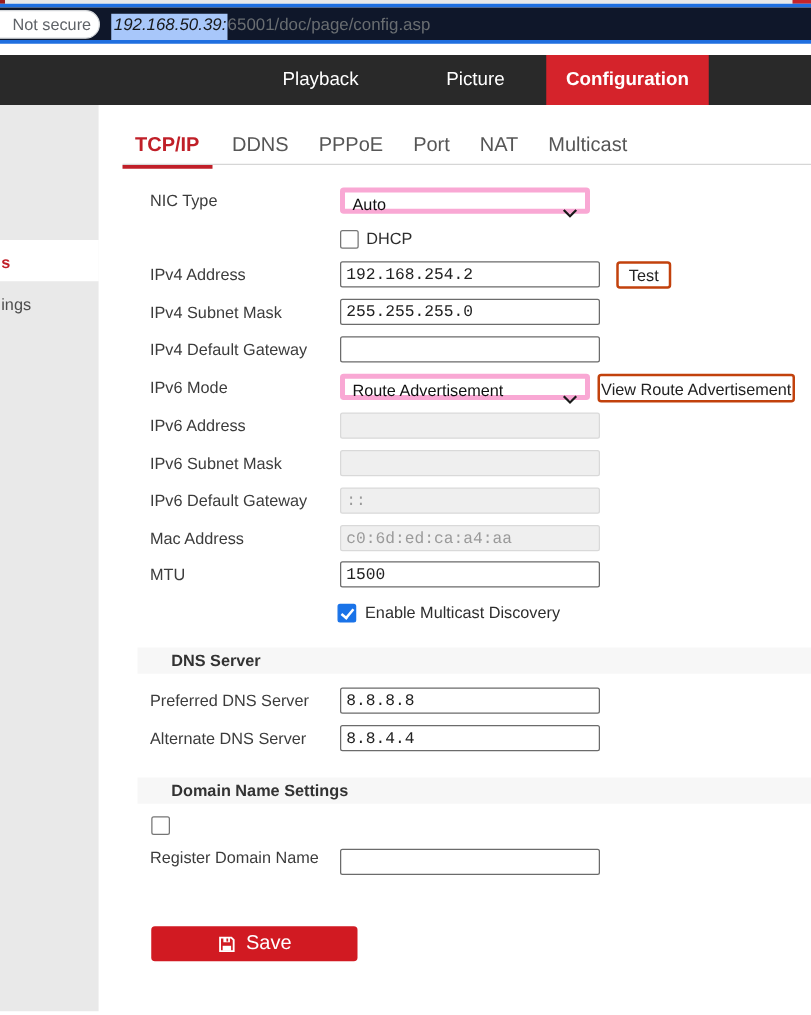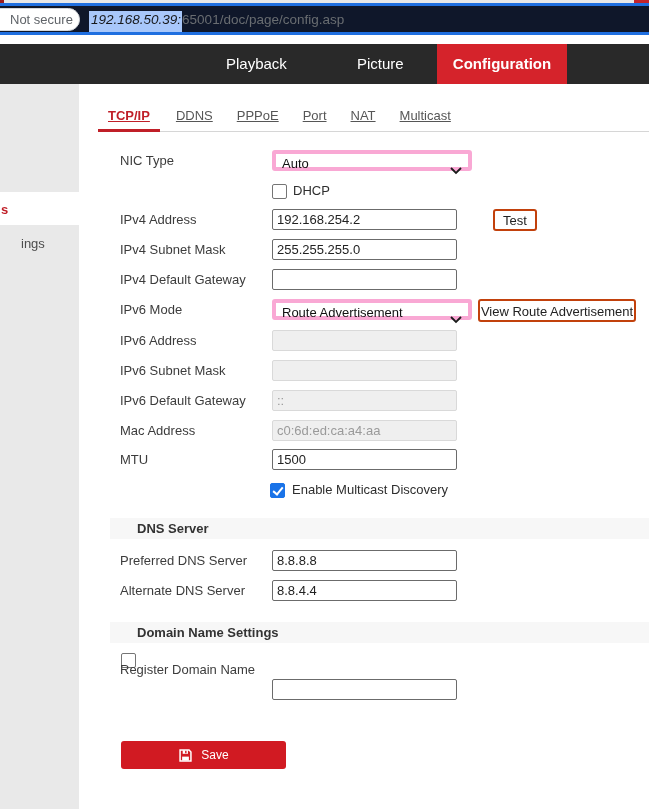--- a/index.html
+++ b/index.html
@@ -23,49 +23,49 @@
   
   .navbar{position:absolute;left:0;top:44px;width:649px;height:40px;background:#292929;}
   .nav-item{position:absolute;top:0;height:40px;line-height:40px;color:#fff;font-size:15px;cursor:pointer;white-space:nowrap;}
   #nav-live{left:97px;} #nav-playback{left:226px;} #nav-picture{left:357px;}
   .nav-active{position:absolute;left:437px;top:0;width:130px;height:40px;background:#d5232b;
     color:#fff;font-weight:bold;text-align:center;line-height:40px;font-size:15px;cursor:pointer;}
   
   .sidebar{position:absolute;left:0;top:84px;width:79px;height:725px;background:#e9e9e9;}
   .side-sel{position:absolute;left:0;top:108px;width:79px;height:33px;background:#fff;cursor:pointer;}
   .side-sel span{position:absolute;left:1px;top:10px;color:#c01f28;font-weight:bold;font-size:13px;}
-  .side-item{position:absolute;left:1px;top:152px;font-size:13px;color:#4d4d4d;cursor:pointer;margin-left:20px;}
+  .side-item{position:absolute;left:1px;top:152px;font-size:13px;color:#4d4d4d;cursor:pointer;}
   
   .content{position:absolute;left:79px;top:84px;width:570px;height:728px;background:#fff;}
   .tabs{position:absolute;left:19px;top:20px;right:0;height:27px;border-bottom:1px solid #d6d6d6;white-space:nowrap;}
-  .tab{display:inline-block;font-size:13px;color:#565656;padding:4px 8px 8px;margin-right:8px;cursor:pointer;text-decoration:underline;}
+  .tab{display:inline-block;font-size:16px;color:#565656;padding:4px 8px 8px;margin-right:8px;cursor:pointer;}
   .tab.active{color:#c01f28;font-weight:bold;border-bottom:3px solid #c01f28;padding:4px 10px 6px;margin-left:0;}
   
   .flabel{position:absolute;left:41px;font-size:13px;color:#3c3c3c;white-space:nowrap;}
-  .finput{position:absolute;left:193px;width:185px;height:21px;box-sizing:border-box;
+  .finput{position:absolute;left:193px;width:208px;height:21px;box-sizing:border-box;
     border:1px solid #6b6b6b;border-radius:2px;font-size:13px;color:#222;padding:0 4px;background:#fff;
-    font-family:Liberation Sans, sans-serif;outline:none;}
+    font-family:Liberation Mono, monospace;outline:none;}
   .finput:disabled{background:#efefef;border-color:#d9d9d9;color:#9a9a9a;}
   .fselect{position:absolute;left:193px;width:200px;height:21px;box-sizing:border-box;
     border:4px solid #f9a8d4;border-radius:3px;background:#fff;font-size:13px;color:#111;
     line-height:19px;padding-left:6px;cursor:pointer;}
   .fselect .chev{position:absolute;right:6px;top:7px;}
   .btn{position:absolute;background:#fff;border:2px solid #c2410c;border-radius:3px;
     font-size:13px;color:#222;text-align:center;cursor:pointer;box-sizing:border-box;white-space:nowrap;}
   #btn-test{left:414px;top:125px;width:44px;height:22px;line-height:20px;}
   #btn-view{left:399px;top:215px;width:158px;height:23px;line-height:21px;}
   .cb{position:absolute;width:13px;height:13px;border:1px solid #757575;border-radius:2px;background:#fff;cursor:pointer;box-sizing:content-box;}
   .cb.checked{background:#1a73e8;border-color:#1a73e8;}
   .cb.checked::after{content:'';position:absolute;left:4px;top:1px;width:4px;height:8px;
     border:solid #fff;border-width:0 2px 2px 0;transform:rotate(40deg);}
   .cblabel{position:absolute;font-size:13px;color:#2e2e2e;white-space:nowrap;}
   .band{position:absolute;left:31px;right:0;height:21px;background:#f7f7f7;
     font-weight:bold;font-size:13px;color:#333;line-height:21px;padding-left:27px;}
   .savebtn{position:absolute;left:42px;top:657px;width:165px;height:28px;background:#d11a22;
-    border:none;border-radius:3px;color:#fff;font-size:12px;cursor:pointer;
+    border:none;border-radius:3px;color:#fff;font-size:16px;cursor:pointer;
     display:flex;align-items:center;justify-content:center;gap:8px;font-family:"Liberation Sans", sans-serif;}
 </style>
 </head>
 <body>
 
 <div class="topstrip">
   <div class="red-left"></div>
   <div class="red-right"></div>
 </div>
 <div class="blueline" id="bl1"></div>
@@ -156,21 +156,21 @@
   <div class="flabel" style="top:469px">Preferred DNS Server</div>
   <input class="finput" style="top: 466px;" value="8.8.8.8">
 
   <div class="flabel" style="top:499px">Alternate DNS Server</div>
   <input class="finput" style="top: 496px;" value="8.8.4.4">
 
   <div class="band" style="top:538px">Domain Name Settings</div>
 
   <div class="cb" style="left:42px;top:569px"></div>
 
-  <div class="flabel" style="top:578px">Register Domain Name</div>
+  <div class="flabel" style="top:594px">Register Domain Name</div>
   <input class="finput" style="top: 595px;" value="">
 
   <button class="savebtn">
     <span style="display:inline-flex;">
       <svg width="15" height="15" viewBox="0 0 16 16">
         <path d="M2.2 2.2 h9.6 l2 2 v9.6 h-11.6 z" fill="none" stroke="#fff" stroke-width="1.6"></path>
         <rect x="5" y="2.4" width="5.6" height="3.8" fill="#fff"></rect>
         <rect x="7.6" y="3" width="1.5" height="2.6" fill="#d11a22"></rect>
         <rect x="4.4" y="9.2" width="7.2" height="4.2" fill="#fff"></rect>
       </svg>

